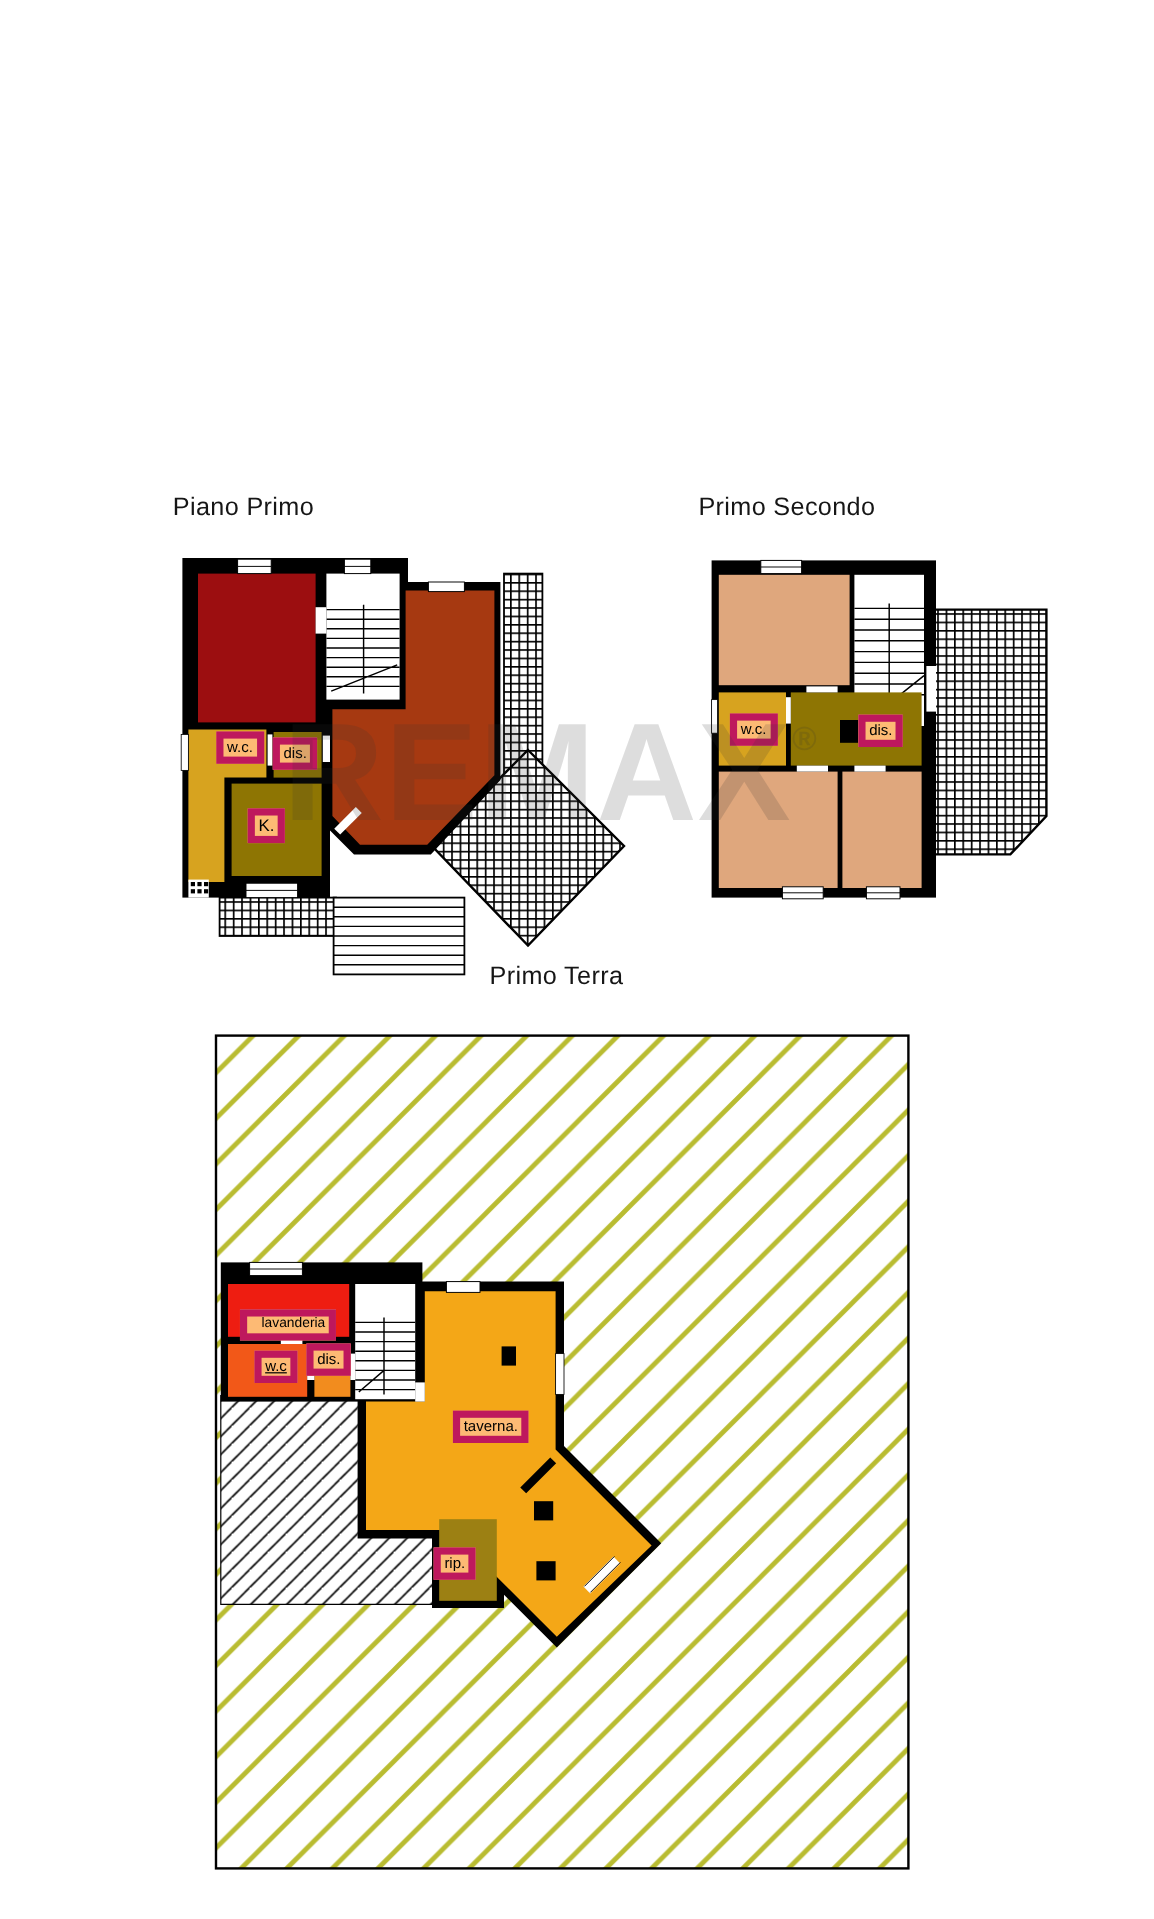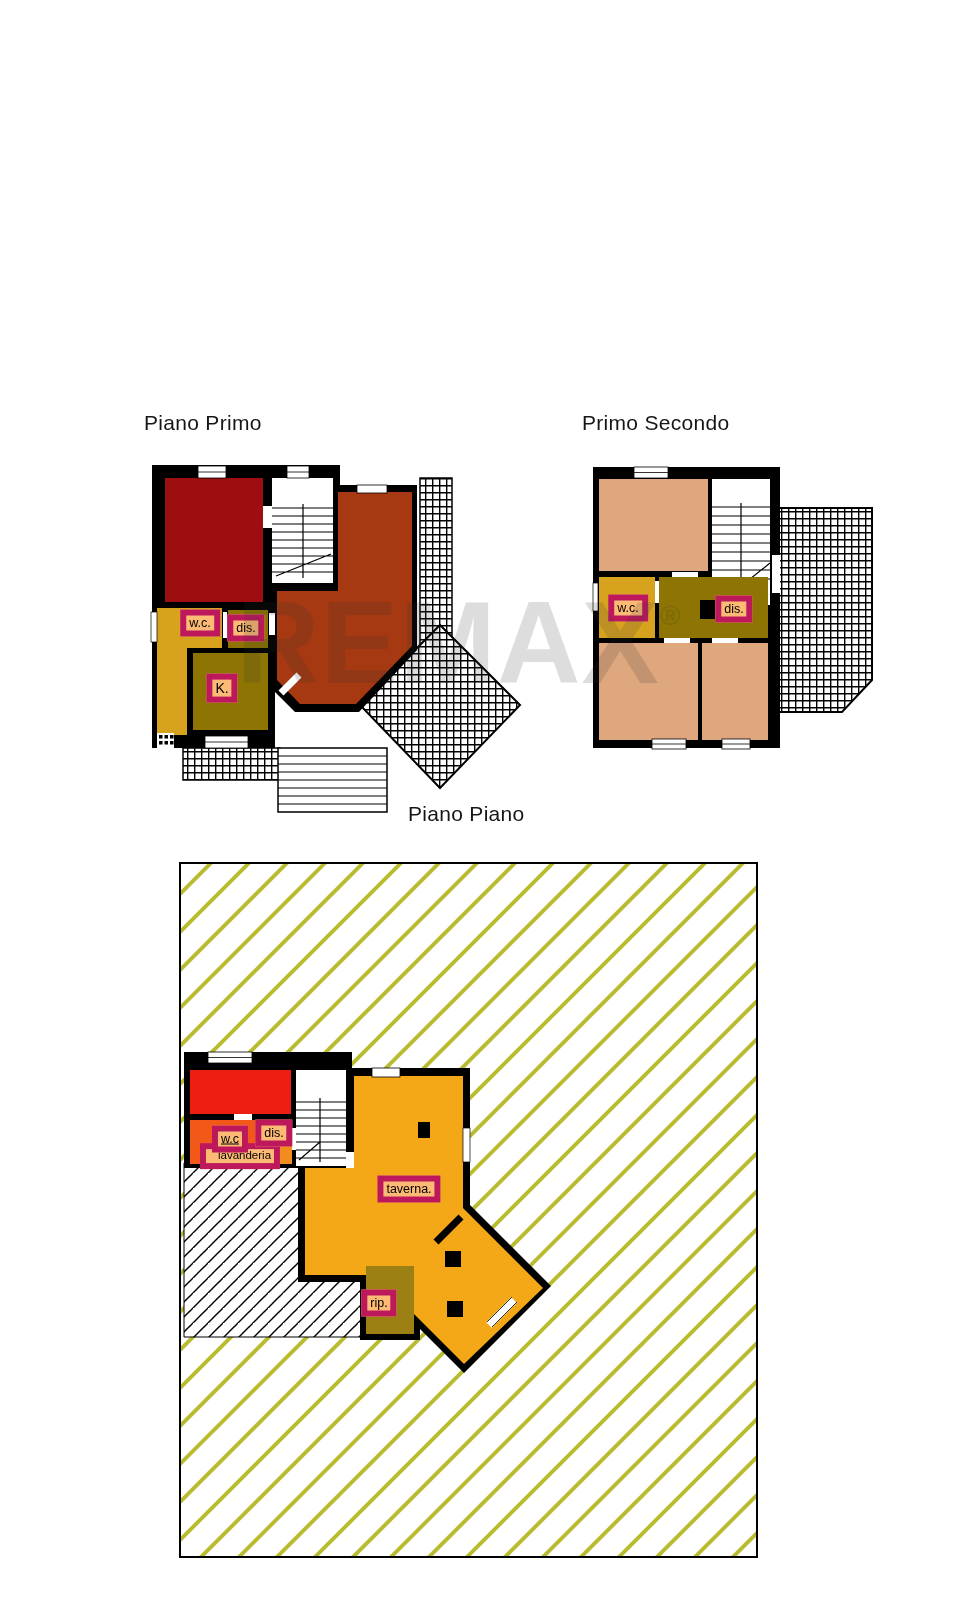--- a/index.html
+++ b/index.html
@@ -130,21 +130,21 @@
       <rect x="8" y="128" width="5" height="28" fill="#fff" stroke="#000" stroke-width="0.7"></rect>
       <rect x="87" y="117" width="26" height="5" fill="#fff"></rect>
       <rect x="79" y="183" width="26" height="5" fill="#fff"></rect>
       <rect x="127" y="183" width="26" height="5" fill="#fff"></rect>
       <rect x="70" y="126" width="4" height="22" fill="#fff"></rect>
     </g>
   </svg>
   <span class="room-label" style="left:628px; top:608px;">w.c.</span>
   <span class="room-label" style="left:734px; top:609px;">dis.</span>
 
-  <div class="floor-title" style="left:408px; top:802px;">Piano Piano</div>
+  <div class="floor-title" style="left:408px; top:802px;">Primo Terra</div>
 
   <svg class="plan-svg" style="left:178px; top:858px;" width="584" height="702" viewBox="0 0 584 702">
     <g>
       <rect x="2" y="5" width="577" height="694" fill="#ffffff"></rect>
       <rect x="2" y="5" width="577" height="694" fill="url(#stripeP)"></rect>
       <rect x="2" y="5" width="577" height="694" fill="none" stroke="#000" stroke-width="2"></rect>
     </g>
     <g>
       <polygon points="6,305 127,305 127,419 190,419 190,479 6,479" fill="#ffffff"></polygon>
       <polygon points="6,305 127,305 127,419 190,419 190,479 6,479" fill="url(#dashP)" stroke="#000" stroke-width="1"></polygon>
@@ -175,21 +175,21 @@
       <rect x="194" y="210" width="28" height="9" fill="#fff" stroke="#000" stroke-width="0.8"></rect>
       <rect x="285" y="270" width="7" height="34" fill="#fff" stroke="#000" stroke-width="0.7"></rect>
       <path d="M311,467 L336,442" stroke="#fff" stroke-width="8"></path>
       <path d="M309,464 L334,439 M314,469 L339,444" stroke="#000" stroke-width="0.8"></path>
       <rect x="56" y="256" width="18" height="6" fill="#fff"></rect>
       <rect x="78" y="268" width="6" height="24" fill="#fff"></rect>
       <rect x="114" y="270" width="4" height="22" fill="#fff"></rect>
       <rect x="168" y="294" width="8" height="16" fill="#fff"></rect>
     </g>
   </svg>
-  <span class="room-label" style="left:240px; top:1156px; font-size:11.5px;padding-left:12px;">lavanderia</span>
+  <span class="room-label" style="left:240px; top:1104px; font-size:11.5px;padding-left:12px;">lavanderia</span>
   <span class="room-label" style="left:230px; top:1139px;text-decoration:underline;">w.c</span>
   <span class="room-label" style="left:274px; top:1133px;">dis.</span>
   <span class="room-label" style="left:409px; top:1189px;">taverna.</span>
   <span class="room-label" style="left:379px; top:1303px;">rip.</span>
 
   <div class="watermark"><span>REMAX</span><span class="reg">®</span></div>
 
 </div>
 
 </body></html>

